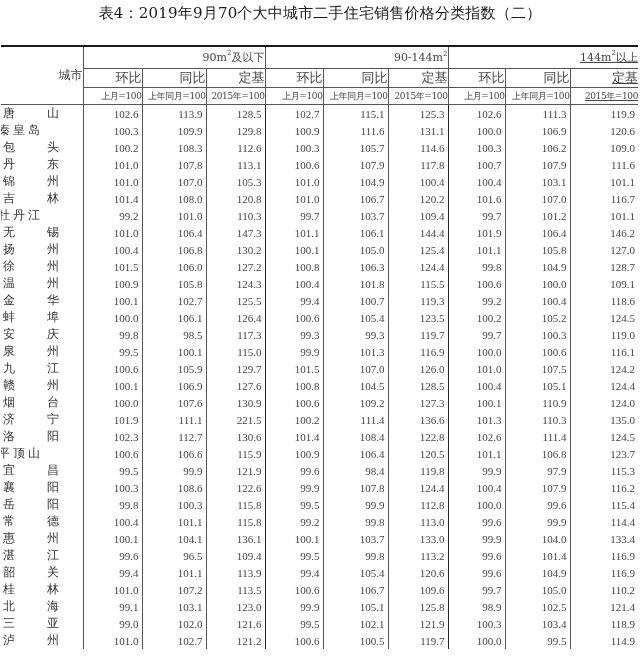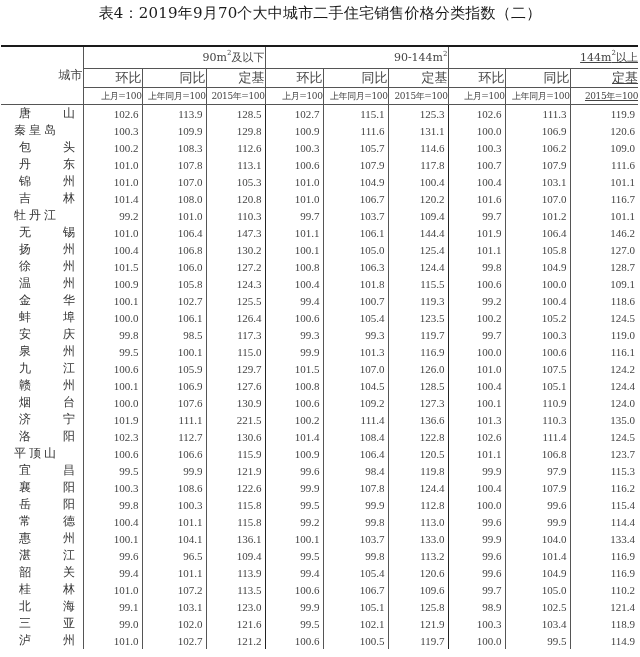--- a/index.html
+++ b/index.html
@@ -40,21 +40,21 @@
   thead tr.h3 th { height: 16px; font-size: 9px; letter-spacing: -0.4px; }
   thead th.city-head { border-left: none; font-size: 12px; }
   thead th.last { border-right: none; text-decoration: underline; }
   sup { font-size: 7px; vertical-align: top; position: relative; top: -1px; }
   tbody td {
     height: 16.9px; font-size: 11px; text-align: right; padding-right: 3px;
     border-left: 1px solid #555; color: #444;
     font-family: "Liberation Serif", "DejaVu Serif", serif;
   }
   tbody td.city {
-    border-left: none; text-align: left; padding-left: 18px; padding-right: 0;
+    border-left: none; text-align: left; padding-left: 2px; padding-right: 0;
     font-size: 12px; color: #333; letter-spacing: 0;
     font-family: "DejaVu Sans", "Liberation Sans", sans-serif;
   }
   tbody td.city .l { display: inline-block; width: 44px; }
   tbody td.city .l.three { letter-spacing: 3px; margin-left: -5px; }
   tbody td.city .a { display: inline-block; }
   tbody td.grp { border-left: 1.5px solid #222; }
   tbody tr:first-child td { border-top: 1.5px solid #222; }
 </style>
 </head>

